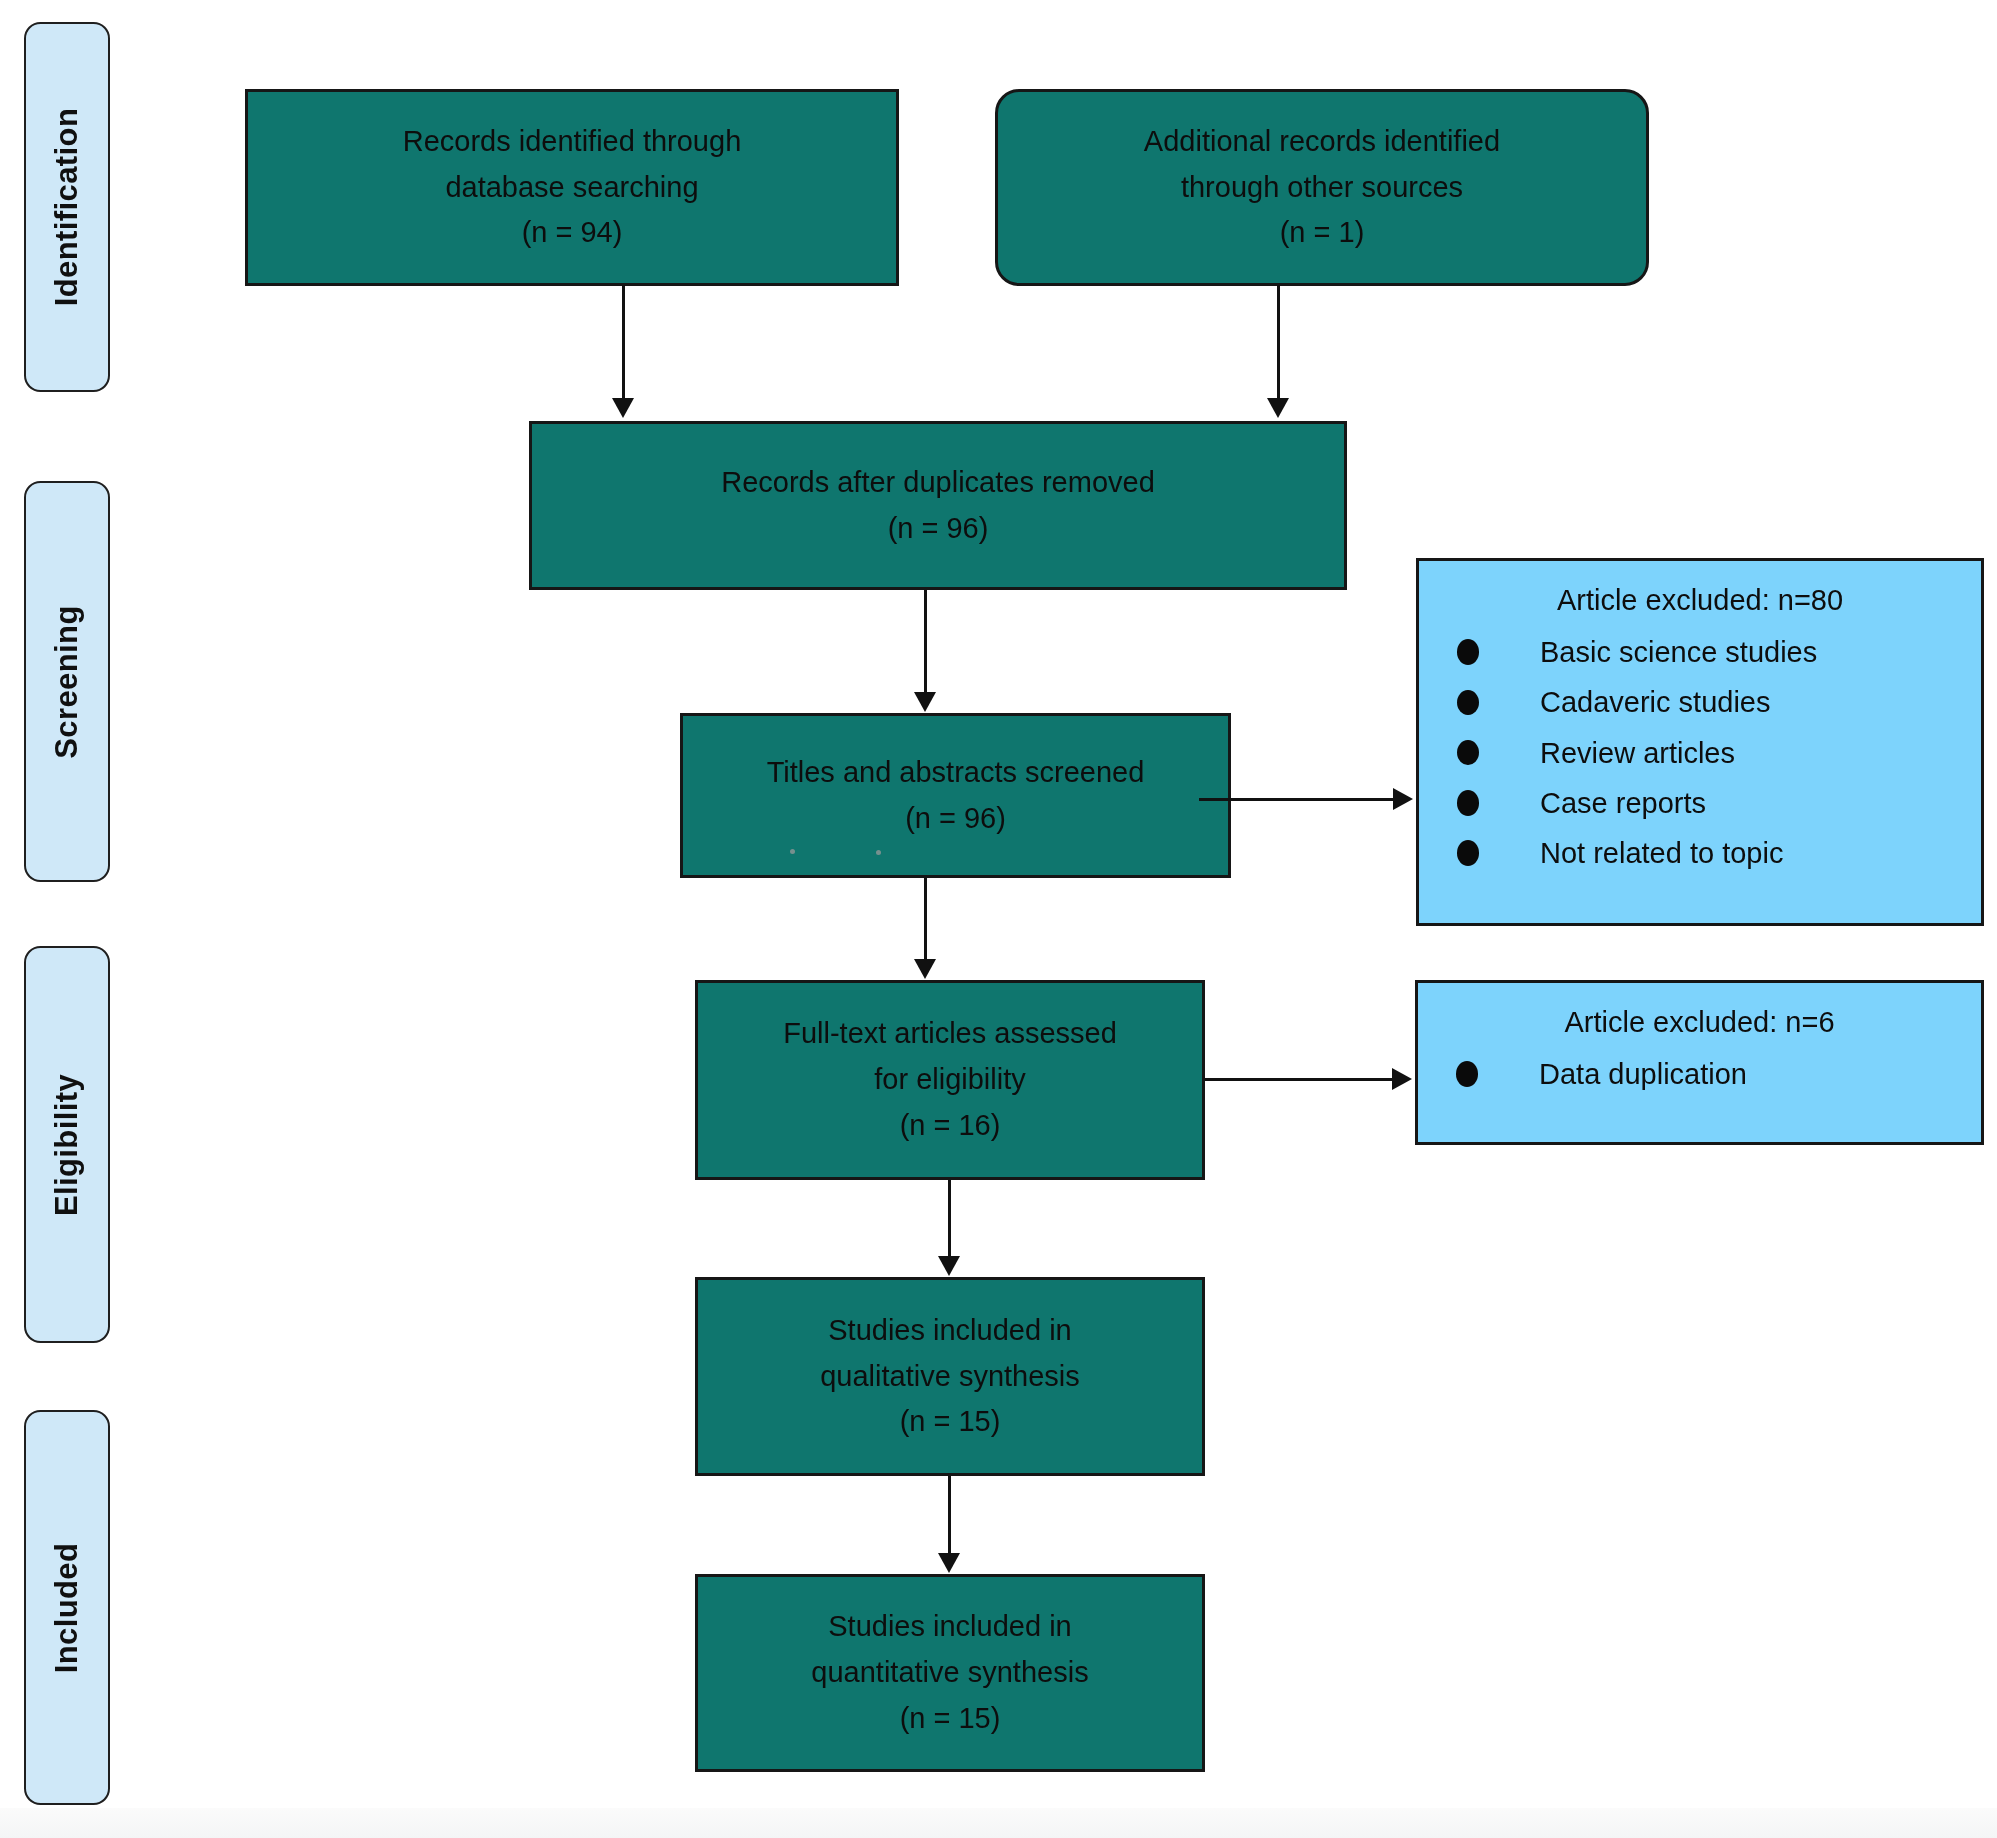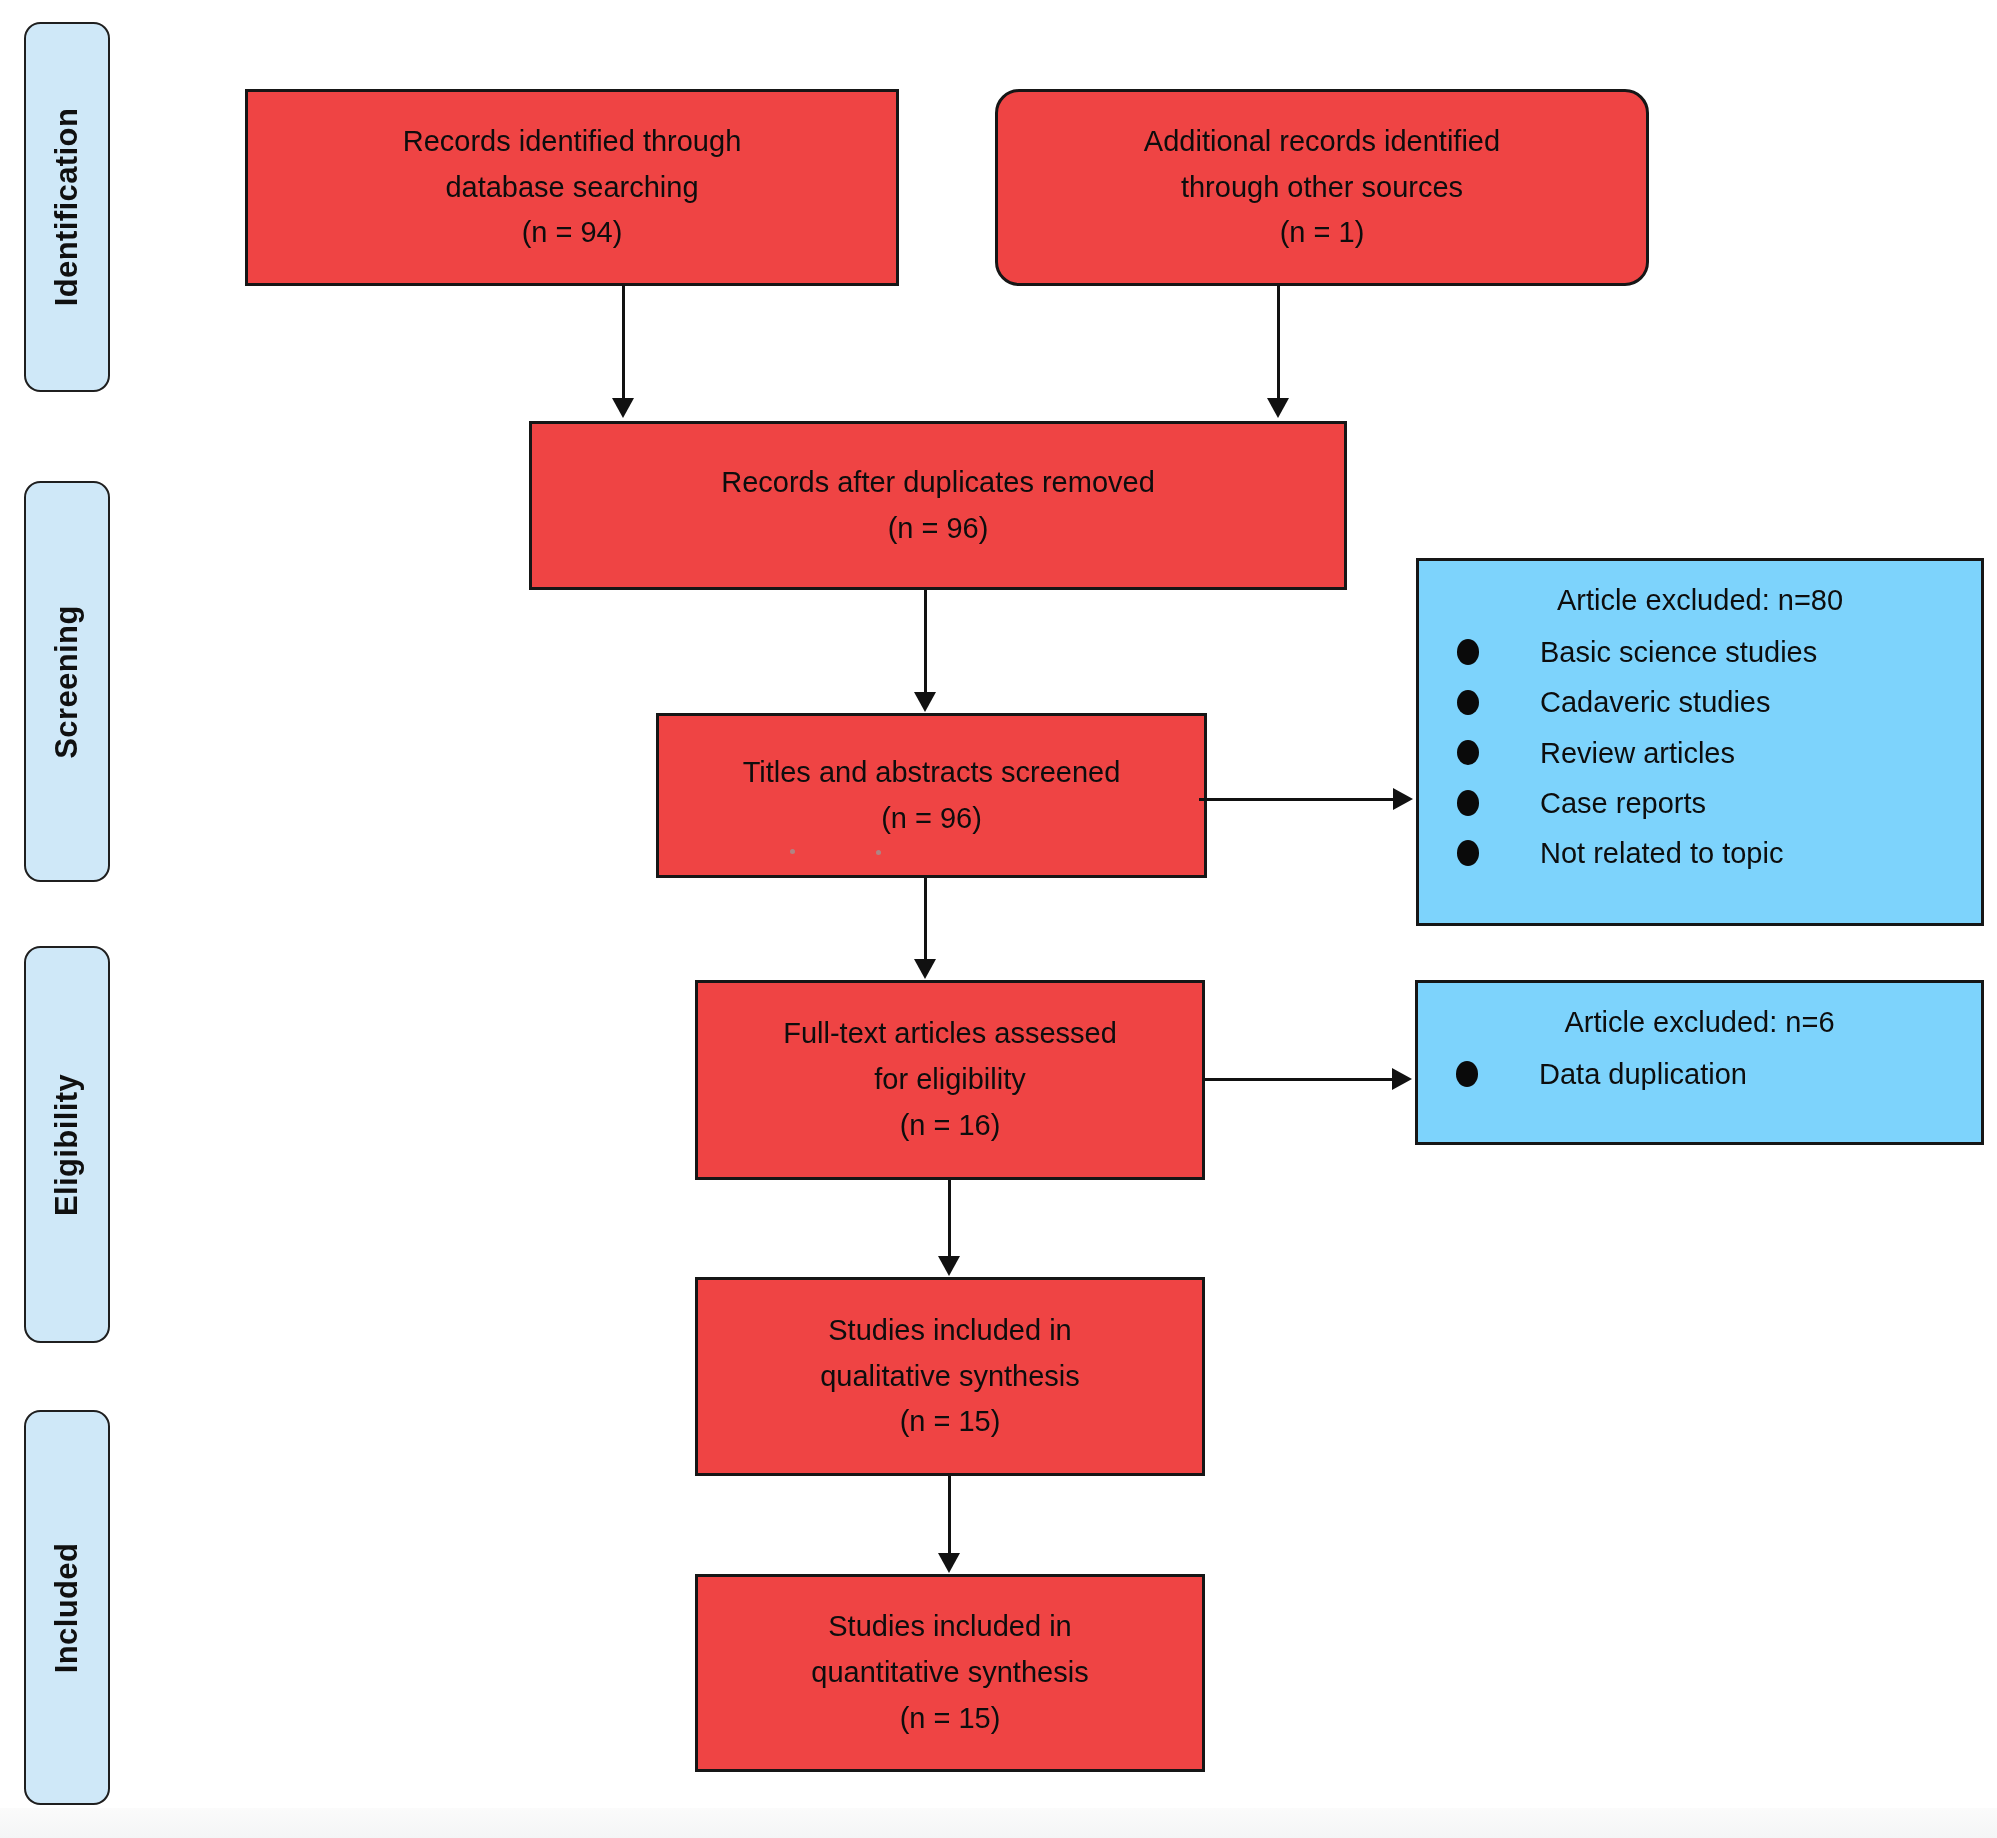--- a/index.html
+++ b/index.html
@@ -34,21 +34,21 @@
     transform:rotate(-90deg);
     white-space:nowrap;
     font-size:31px;font-weight:700;
     letter-spacing:0.4px;
     color:#101010;
   }
 
   
   .flow-box{
     position:absolute;
-    background:#ef4444;
+    background:#0f766e;
     border:3.3px solid var(--box-border);
     box-sizing:border-box;
     display:flex;flex-direction:column;
     align-items:center;justify-content:center;
     text-align:center;
     font-size:29px;line-height:1.58;
   }
 
   
   .excl-box{
@@ -133,21 +133,21 @@
     <div>Additional records identified</div>
     <div>through other sources</div>
     <div>(n = 1)</div>
   </div>
 
   <div class="flow-box" style="left:529px;top:421px;width:818px;height:169px;">
     <div>Records after duplicates removed</div>
     <div>(n = 96)</div>
   </div>
 
-  <div class="flow-box" style="left:656px;top:713px;width:551px;height:165px;">
+  <div class="flow-box" style="left:680px;top:713px;width:551px;height:165px;">
     <div>Titles and abstracts screened</div>
     <div>(n = 96)</div>
   </div>
   <div class="artifact-dot" style="left:790px;top:849px;"></div>
   <div class="artifact-dot" style="left:876px;top:850px;"></div>
 
   <div class="flow-box" style="left:695px;top:980px;width:510px;height:200px;">
     <div>Full-text articles assessed</div>
     <div>for eligibility</div>
     <div>(n = 16)</div>

